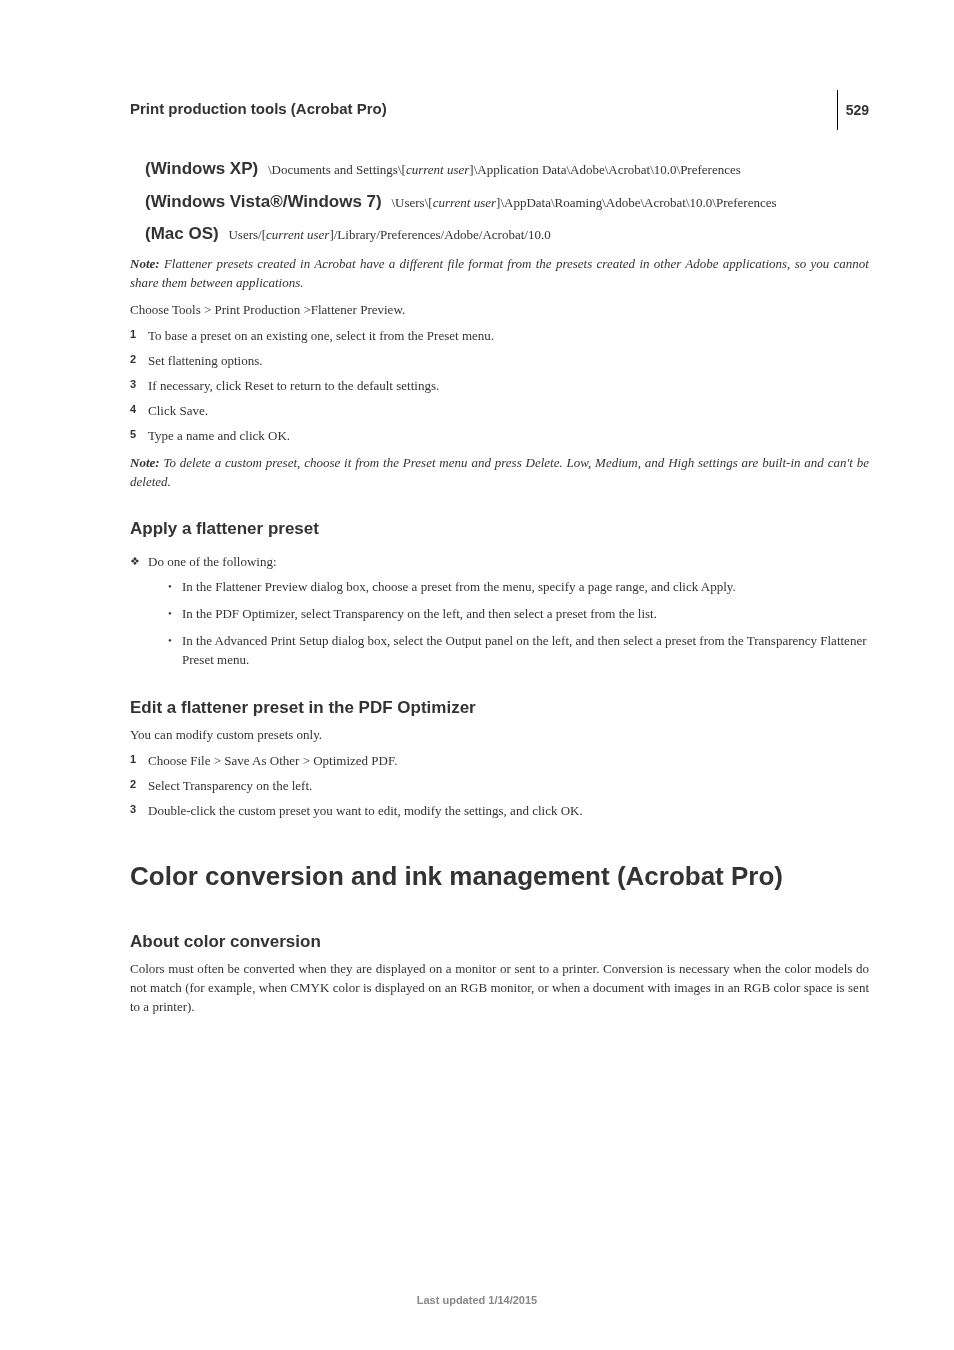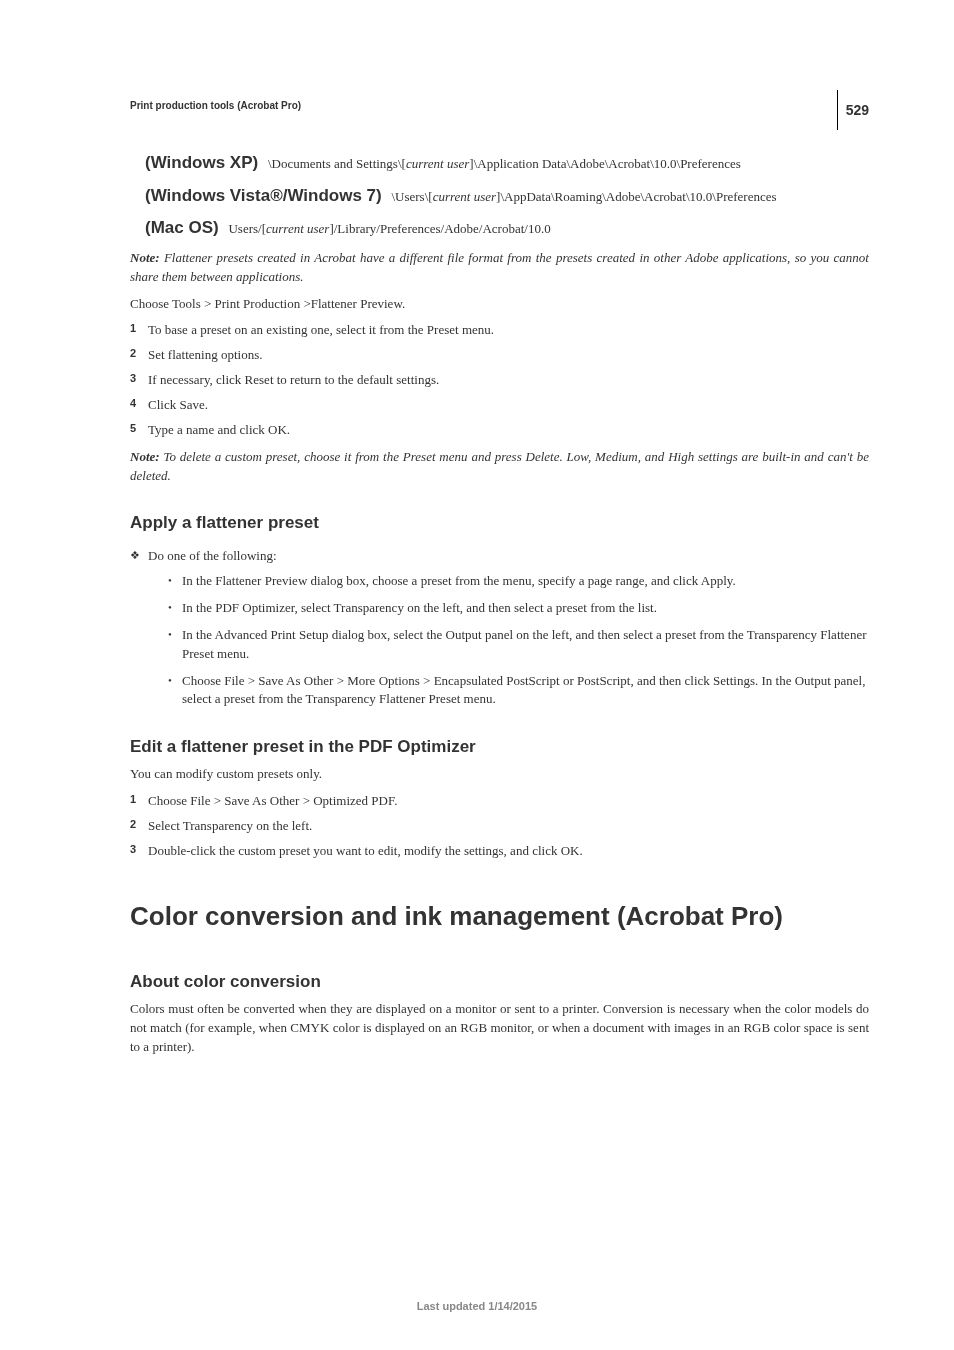--- a/index.html
+++ b/index.html
@@ -20,21 +20,21 @@
     top: 90px;
     right: 85px;
     border-left: 1px solid #000;
     padding: 12px 0 12px 8px;
     font-family: "Myriad Pro", "Helvetica Neue", Arial, sans-serif;
     font-size: 14px;
     font-weight: 700;
   }
   .breadcrumb {
     font-family: "Myriad Pro", "Helvetica Neue", Arial, sans-serif;
-    font-size: 10px;
+    font-size: 15px;
     font-weight: 700;
     margin-bottom: 40px;
   }
   p {
     font-size: 13px;
     line-height: 1.45;
     margin: 0 0 8px 0;
     text-align: justify;
   }
   .sans-label {
@@ -110,21 +110,21 @@
   }
   ul.dot > li::before {
     content: "•";
     position: absolute;
     left: 0;
     font-size: 11px;
     top: 1px;
   }
   .footer {
     position: absolute;
-    bottom: 38px;
+    bottom: 44px;
     left: 0;
     width: 100%;
     text-align: center;
     font-family: "Myriad Pro", "Helvetica Neue", Arial, sans-serif;
     font-weight: 700;
     font-size: 11px;
     color: #888;
   }
 </style>
 </head>
@@ -168,21 +168,20 @@
   </p>
 
   <div class="h2">Apply a flattener preset</div>
   <ul class="diamond">
     <li>
       <span>Do one of the following:</span>
       <ul class="dot">
         <li>In the Flattener Preview dialog box, choose a preset from the menu, specify a page range, and click Apply.</li>
         <li>In the PDF Optimizer, select Transparency on the left, and then select a preset from the list.</li>
         <li>In the Advanced Print Setup dialog box, select the Output panel on the left, and then select a preset from the Transparency Flattener Preset menu.</li>
-        <li>Choose File &gt; Save As Other &gt; More Options &gt; Encapsulated PostScript or PostScript, and then click Settings. In the Output panel, select a preset from the Transparency Flattener Preset menu.</li>
       </ul>
     </li>
   </ul>
 
   <div class="h2">Edit a flattener preset in the PDF Optimizer</div>
   <p>You can modify custom presets only.</p>
   <ol class="steps">
     <li><span class="num">1</span><span>Choose File &gt; Save As Other &gt; Optimized PDF.</span></li>
     <li><span class="num">2</span><span>Select Transparency on the left.</span></li>
     <li><span class="num">3</span><span>Double-click the custom preset you want to edit, modify the settings, and click OK.</span></li>

